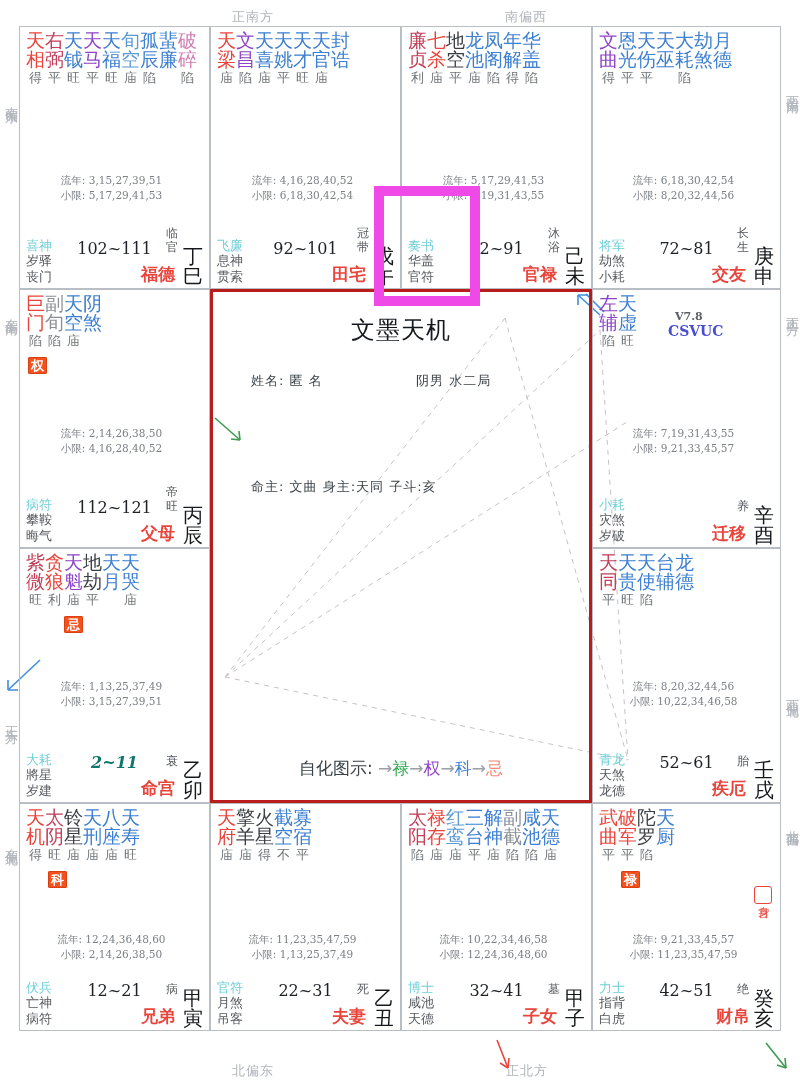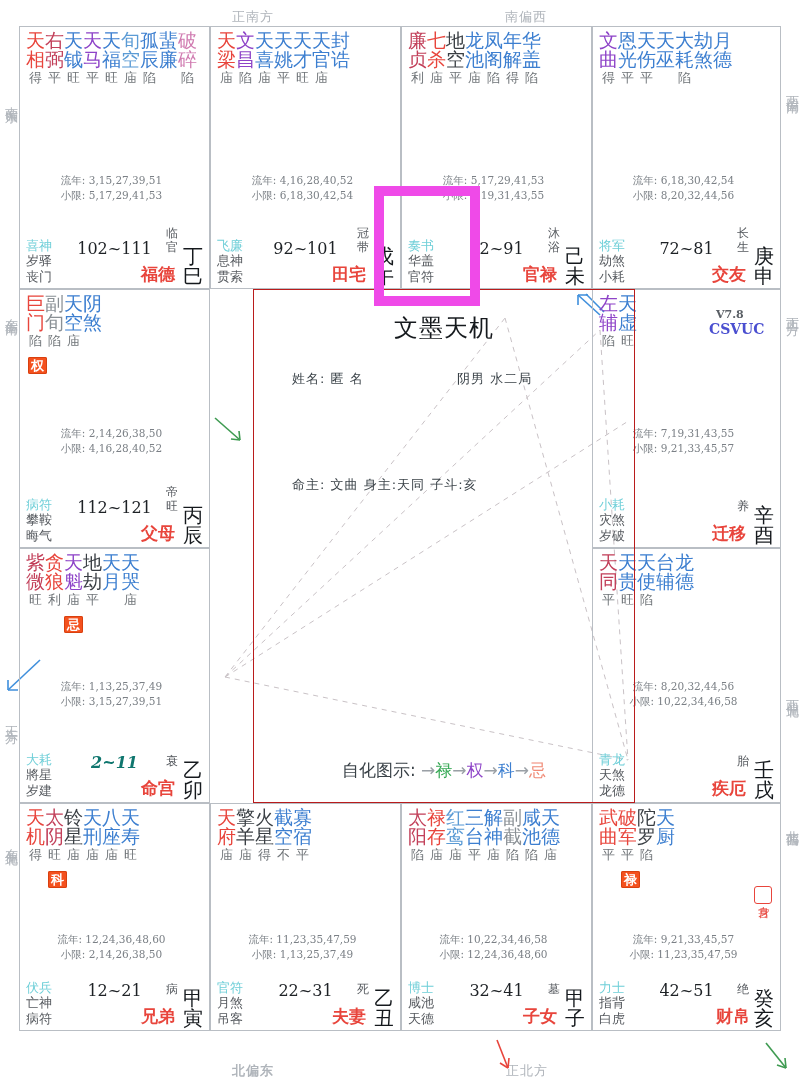--- a/index.html
+++ b/index.html
@@ -21,23 +21,22 @@
   
   .frame{
     position:absolute;left:19px;top:26px;width:762px;height:1005px;
     border:1px solid #b9bec4;box-sizing:border-box;
   }
   .cell{
     position:absolute;box-sizing:border-box;
     border:1px solid #b9bec4;background:transparent;
   }
   .center-panel{
-    position:absolute;box-sizing:border-box;border:1px solid #b91c1c;
+    position:absolute;box-sizing:border-box;border:3px solid #b91c1c;
     background:transparent;
-    margin-left:43px;
   }
 
   
   .stars{position:absolute;left:6px;top:4px;right:4px;display:flex;gap:0px;}
   .star{display:flex;flex-direction:column;align-items:center;line-height:1.02;}
   .star .s1,.star .s2{font-size:19px;font-weight:400;}
   .star .br{font-size:13px;color:#6f7478;margin-top:1px;}
   .hua{
     margin-top:2px;background:#f4511e;color:#ffffff;font-size:13px;
     padding:1px 3px;border-radius:2px;line-height:1;font-weight:700;
@@ -144,21 +143,21 @@
   <div class="dir vert" style="left:2px;top:96px;">南偏东</div>
   <div class="dir vert" style="left:2px;top:308px;">东偏南</div>
   <div class="dir vert" style="left:2px;top:716px;">正东方</div>
   <div class="dir vert" style="left:2px;top:838px;">东偏北</div>
 
   <div class="dir vert" style="left:783px;top:86px;">西偏南</div>
   <div class="dir vert" style="left:783px;top:308px;">正西方</div>
   <div class="dir vert" style="left:783px;top:690px;">西偏北</div>
   <div class="dir vert" style="left:783px;top:820px;">北偏西</div>
 
-  <div class="dir" style="left:232px;top:1062px;font-weight:bold;">北偏东</div>
+  <div class="dir" style="left:232px;top:1062px;">北偏东</div>
   <div class="dir" style="left:506px;top:1062px;">正北方</div>
 
   <div class="frame"></div>
 
   <svg class="overlay">
     <g stroke="#c9c2c6" stroke-width="1" fill="none" stroke-dasharray="5,5">
       <path d="M225,677 L505,318"></path>
       <path d="M225,677 L600,330"></path>
       <path d="M225,677 L630,420"></path>
       <path d="M225,677 L628,760"></path>
@@ -572,20 +571,21 @@
     </div>
     <div class="years" style="top:130px;">
       <div><span>流年:</span> <span>8,20,32,44,56</span></div>
       <div><span>小限:</span> <span>10,22,34,46,58</span></div>
     </div>
     <div class="sha">
       <div class="l1">青龙</div>
       <div>天煞</div>
       <div>龙德</div>
     </div>
+    <div class="age">52~61</div>
     <div class="palace">疾厄</div>
     <div class="gz-stage">胎</div>
     <div class="gz">
         <span class="gan">壬</span>
         <span class="zhi">戌</span>
       </div>
   </div>
 
   <div class="center-panel" style="left:210px;top:289px;width:382px;height:514px;">
     <div class="c-title">文墨天机</div>

